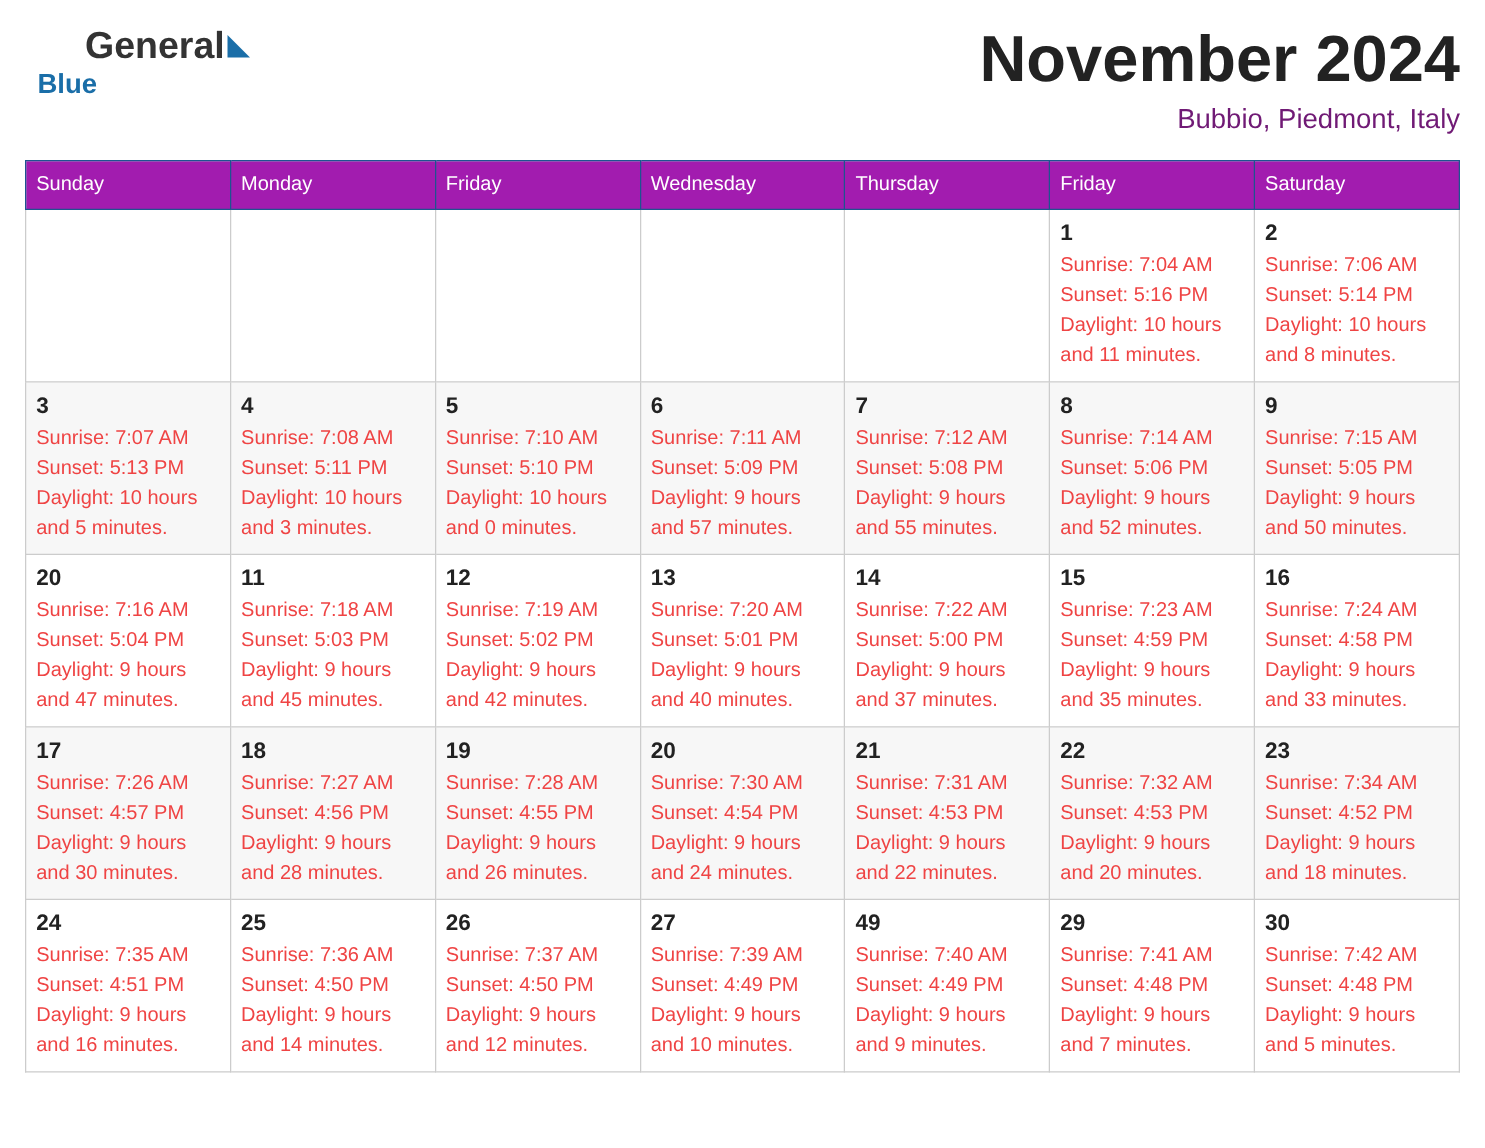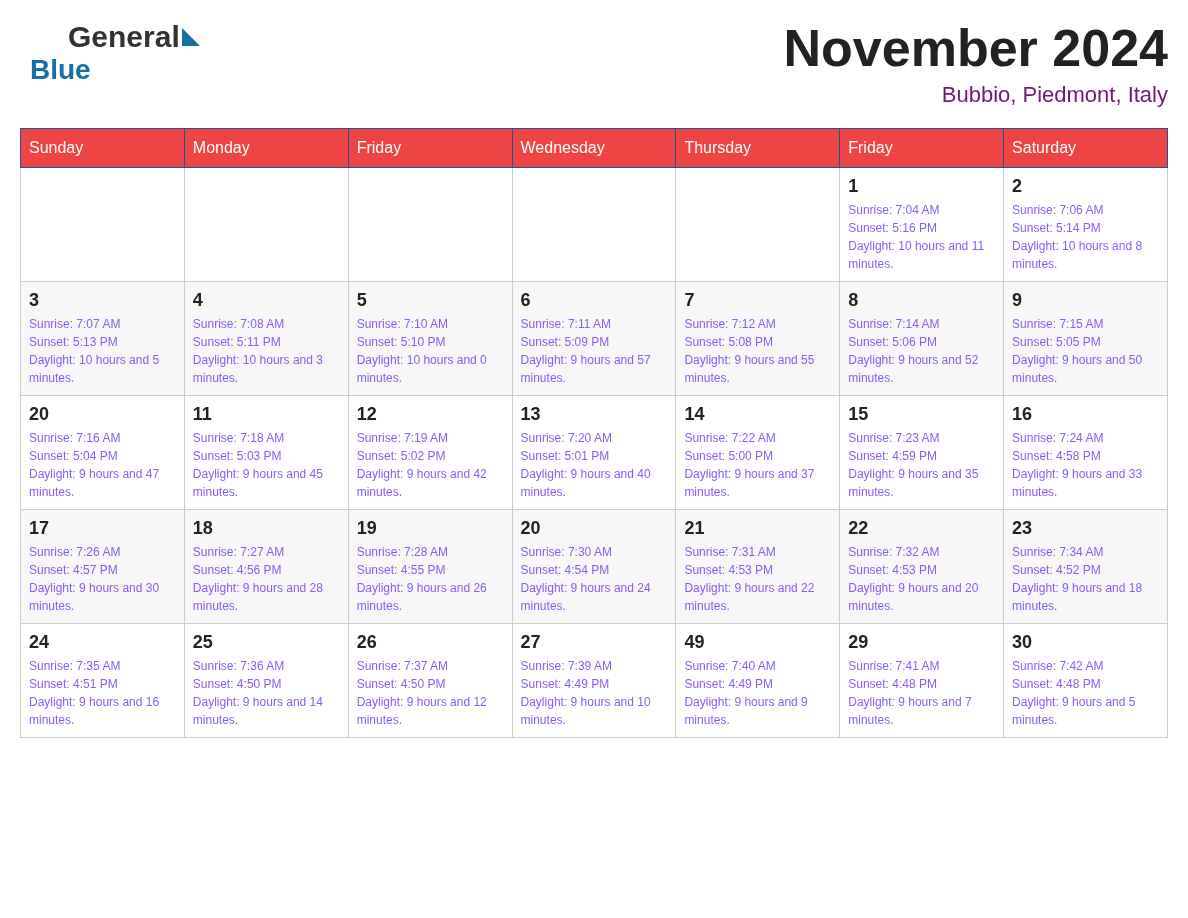--- a/index.html
+++ b/index.html
@@ -29,21 +29,21 @@
       font-size: 22px;
       color: #701a75;
       margin-top: 5px;
     }
     .calendar {
       width: 100%;
       border-collapse: collapse;
       border: 1px solid #ccc;
     }
     .calendar th {
-      background-color: #ef4444;
+      background-color: #a21caf;
       color: #fff;
       padding: 10px 8px;
       font-size: 16px;
       font-weight: normal;
       text-align: left;
       border: 1px solid #1e5490;
     }
     .calendar td {
       border: 1px solid #ccc;
       vertical-align: top;
@@ -55,22 +55,22 @@
     .calendar tr:nth-child(even) td {
       background: #f7f7f7;
     }
     .day-number {
       font-size: 18px;
       font-weight: bold;
       color: #222;
       margin-bottom: 4px;
     }
     .day-info {
-      font-size: 12px;
-      color: #8b5cf6;
+      font-size: 16px;
+      color: #ef4444;
       line-height: 1.5;
     }
     .empty-cell {
       background: #fff;
     }
     .logo-wrapper {
       display: flex;
       flex-direction: column;
       gap: 0;
     }
@@ -92,21 +92,21 @@
       border-color: transparent transparent transparent #1a6ea8;
       display: inline-block;
       margin-left: 2px;
     }
     .logo-line2 {
       display: flex;
       align-items: center;
       margin-left: 10px;
     }
     .logo-text-blue {
-      font-size: 28px;
+      font-size: 22px;
       font-weight: bold;
       color: #1a6ea8;
     }
   </style>
 </head>
 <body>
 
 <div class="header">
   <div class="logo-wrapper">
     <div class="logo-line1">

